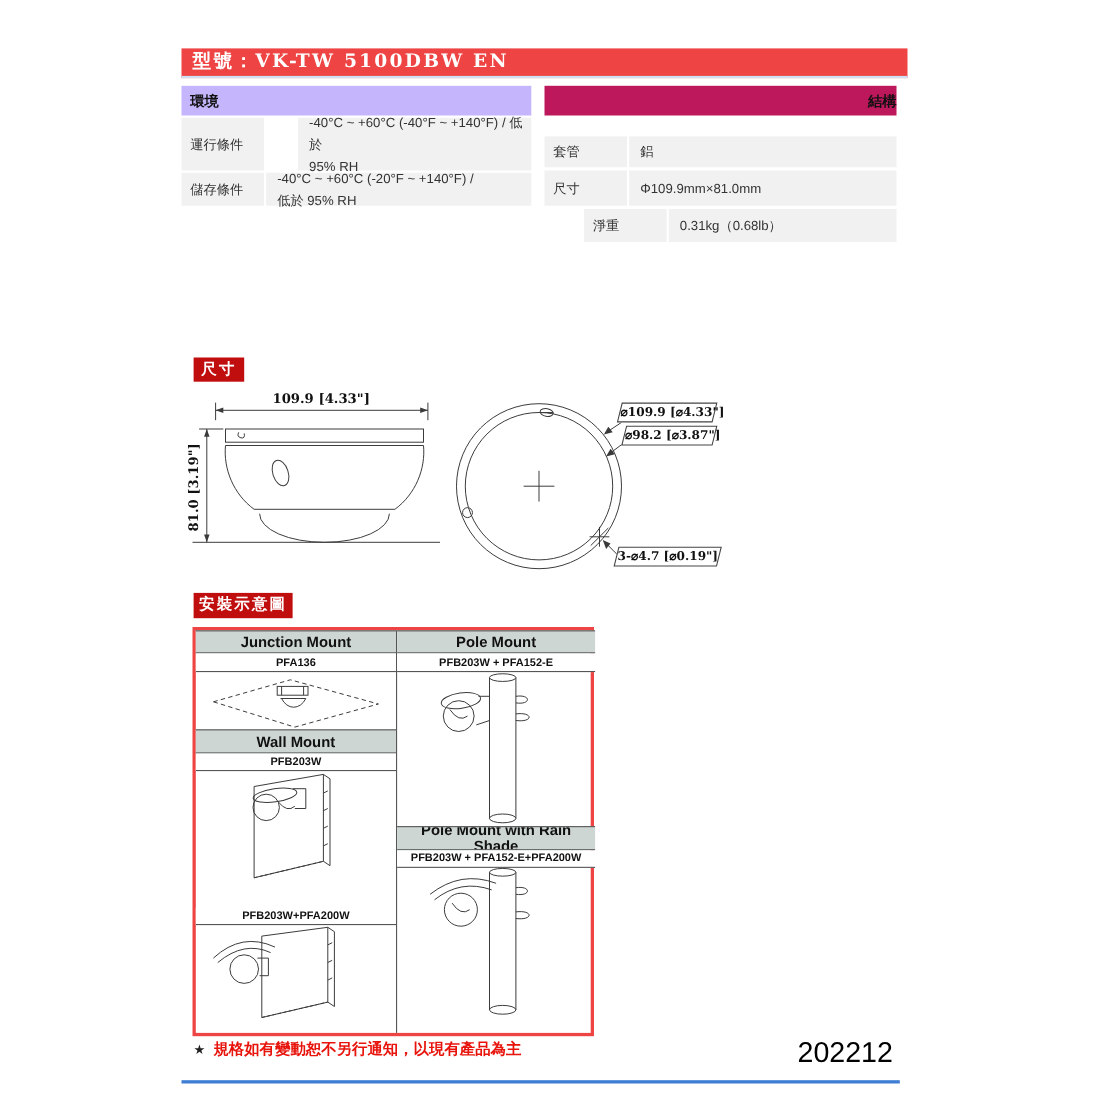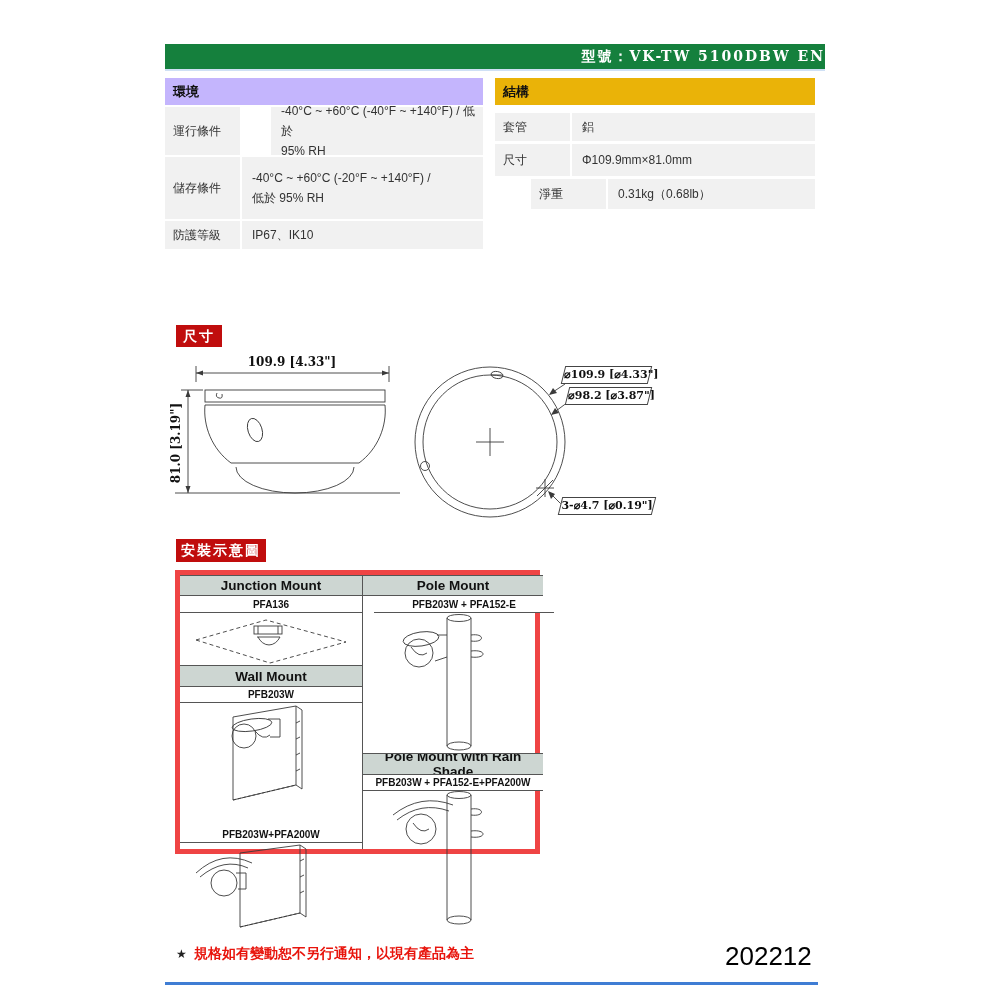--- a/index.html
+++ b/index.html
@@ -1,31 +1,31 @@
 <!DOCTYPE html>
 <html><head>
 <meta charset="utf-8">
 <style>
   html,body{margin:0;padding:0;background:#fff;}
   .page{position:relative;width:1000px;height:1000px;background:#fff;overflow:hidden;
         font-family:"Liberation Sans",sans-serif;color:#222;}
 
   
   .titlebar{position:absolute;left:165px;top:44px;width:660px;height:25px;
-    background:#15803d;border-bottom:2px solid #cfe0f5;box-sizing:content-box;
+    background:#ef4444;border-bottom:2px solid #cfe0f5;box-sizing:content-box;
     color:#fff;font-family:"DejaVu Serif","Liberation Serif",serif;font-weight:bold;
-    font-size:14px;line-height:25px;letter-spacing:2px;padding-left:10px;width:650px;text-align:right;}
+    font-size:17px;line-height:25px;letter-spacing:2px;padding-left:10px;width:650px;}
 
   
   .spec{position:absolute;}
   .spec .hd{height:27px;line-height:27px;padding-left:8px;font-size:13px;font-weight:bold;color:#111;}
   .env{left:165px;top:78px;width:318px;}
   .env .hd{background:#c4b5fd;}
   .str{left:495px;top:78px;width:320px;}
-  .str .hd{background:#eab308;}
+  .str .hd{background:#be185d;text-align:right;}
   .row{display:flex;margin-top:2px;}
   .cl{width:75px;background:#f1f1f1;margin-right:2px;display:flex;align-items:center;
       padding-left:8px;box-sizing:border-box;font-size:12px;color:#333;}
   .cv{flex:1;background:#f1f1f1;display:flex;flex-direction:column;justify-content:center;
       padding-left:10px;box-sizing:border-box;font-size:12px;color:#333;line-height:20px;}
 
   
   .red-label{position:absolute;background:#c00d0d;color:#fff;text-align:center;
     font-family:"DejaVu Serif","Liberation Serif",serif;font-weight:bold;font-size:14px;
     letter-spacing:2px;}
@@ -34,22 +34,22 @@
   svg{display:block;}
   .ln{stroke:#3a3a3a;stroke-width:0.9;fill:none;}
   .dim-label{position:absolute;font:bold 12px "DejaVu Serif","Liberation Serif",serif;
     color:#111;text-align:center;white-space:nowrap;}
   .dim-tag{position:absolute;border:1px solid #444;background:#fff;transform:skewX(-14deg);height:16px;}
   .dim-tag>span{display:block;transform:skewX(14deg);
     font:bold 11px "DejaVu Serif","Liberation Serif",serif;line-height:15px;
     text-align:center;white-space:nowrap;color:#111;}
 
   
-  .mount-table{position:absolute;left:175px;top:570px;width:365px;height:284px;
-    border:5px solid #ef4444;box-sizing:border-box;background:#fff;}
+  .mount-table{position:absolute;left:175px;top:570px;width:365px;height:372px;
+    border:3px solid #ef4444;box-sizing:border-box;background:#fff;}
   .mcell{position:absolute;box-sizing:border-box;overflow:hidden;}
   .mhead{background:#cdd6d2;border-top:1px solid #555;border-bottom:1px solid #555;
     font-weight:bold;font-size:13.5px;color:#111;text-align:center;
     display:flex;align-items:center;justify-content:center;}
   .msub{background:#fff;border-bottom:1px solid #555;font-weight:bold;font-size:10px;
     color:#111;text-align:center;display:flex;align-items:center;justify-content:center;}
   .vdiv{position:absolute;left:182px;top:0;width:1px;height:100%;background:#555;}
 
   
   .foot-star{position:absolute;left:176px;top:947px;font-size:12px;color:#222;}
@@ -69,38 +69,32 @@
 
   <div class="spec env">
     <div class="hd">環境</div>
     <div class="row" style="height:48px;gap:29px;">
       <div class="cl">運行條件</div>
       <div class="cv">
         <span>-40°C ~ +60°C (-40°F ~ +140°F) / 低於</span>
         <span>95% RH</span>
       </div>
     </div>
-    <div class="row" style="height:62px;border-radius:15px;">
+    <div class="row" style="height:30px;border-radius:15px;">
       <div class="cl">儲存條件</div>
       <div class="cv">
         <span>-40°C ~ +60°C (-20°F ~ +140°F) /</span>
         <span>低於 95% RH</span>
       </div>
     </div>
-    <div class="row" style="height:28px;">
-      <div class="cl">防護等級</div>
-      <div class="cv">
-        <span>IP67、IK10</span>
-      </div>
-    </div>
   </div>
 
   <div class="spec str">
     <div class="hd">結構</div>
-    <div class="row" style="height:28px;margin-top:8px;">
+    <div class="row" style="height:28px;margin-top:19px;">
       <div class="cl">套管</div>
       <div class="cv">
           <span>鋁</span>
         </div>
     </div>
     <div class="row" style="height:32px;margin-top:3px;">
       <div class="cl">尺寸</div>
       <div class="cv">
           <span>Φ109.9mm×81.0mm</span>
         </div>
@@ -232,21 +226,21 @@
         <path class="ln" d="M16,30 Q42,6 72,20"></path>
         <path class="ln" d="M20,34 Q44,14 68,25"></path>
         <circle class="ln" cx="44" cy="40" r="13"></circle>
         <path class="ln" d="M56,30 h10 v16 h-8"></path>
       </svg>
     </div>
 
     <div class="mcell mhead" style="left:183px;top:0;width:180px;height:21px;">
       <span>Pole Mount</span>
     </div>
-    <div class="mcell msub" style="left:194px;top:21px;width:180px;height:17px;">
+    <div class="mcell msub" style="left:183px;top:21px;width:180px;height:17px;">
       <span>PFB203W + PFA152-E</span>
     </div>
     <div class="mcell" style="left:183px;top:38px;width:180px;height:140px;">
       <svg width="180" height="140" viewBox="0 0 180 140">
         <line class="ln" x1="84" y1="5" x2="84" y2="133"></line>
         <line class="ln" x1="108" y1="5" x2="108" y2="133"></line>
         <ellipse class="ln" cx="96" cy="5" rx="12" ry="3.5"></ellipse>
         <ellipse class="ln" cx="96" cy="133" rx="12" ry="4"></ellipse>
         <ellipse class="ln" cx="58" cy="26" rx="18" ry="7" transform="rotate(-8 58 26)"></ellipse>
         <circle class="ln" cx="56" cy="40" r="14"></circle>

